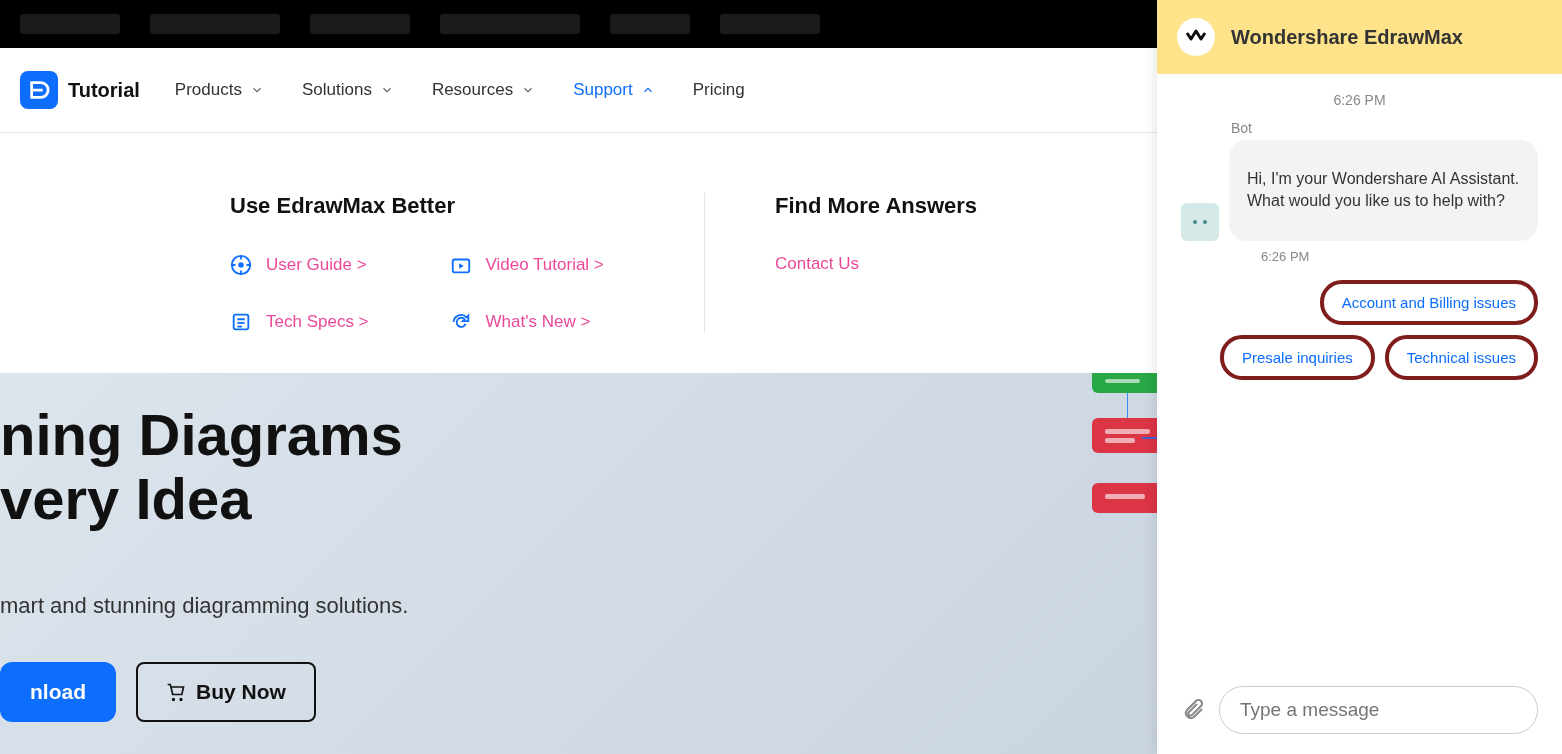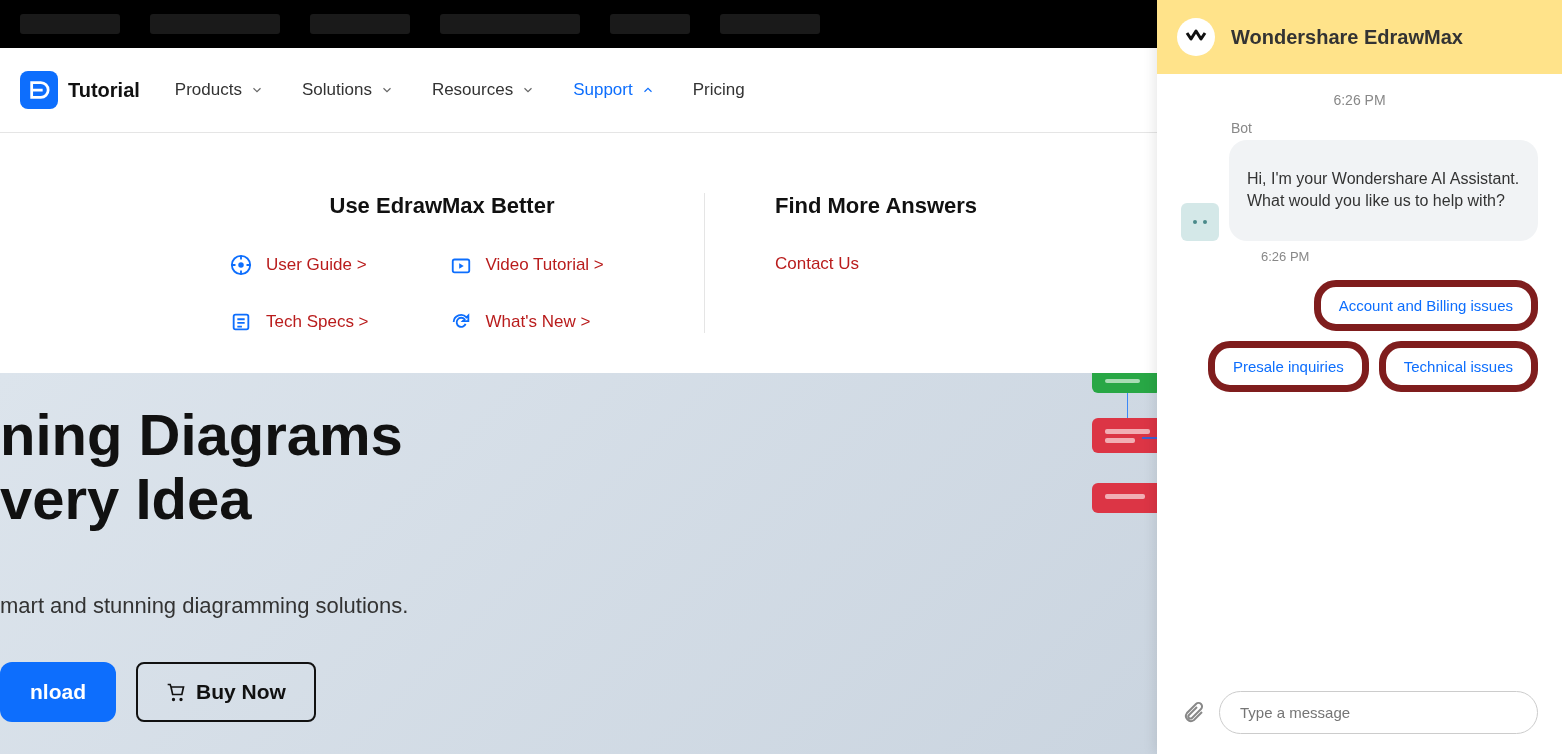--- a/index.html
+++ b/index.html
@@ -16,26 +16,26 @@
     .nav { display: flex; align-items: center; gap: 38px; margin-left: 35px; }
     .nav-item { display: flex; align-items: center; gap: 8px; color: #333; font-size: 17px; cursor: pointer; }
     .nav-item.active { color: #0d6efd; }
     .chevron { width: 14px; height: 14px; }
     
     .header-buttons { display: flex; gap: 20px; margin-left: auto; }
     .btn-download { background: #0d6efd; color: #fff; border: none; padding: 14px 24px; border-radius: 8px; font-weight: 700; font-size: 14px; cursor: pointer; }
     .btn-workplace { background: #fff; color: #0d6efd; border: 2px solid #0d6efd; padding: 12px 22px; border-radius: 8px; font-weight: 700; font-size: 14px; cursor: pointer; }
     
     .dropdown { display: flex; padding: 60px 230px 40px; gap: 0; background: #fff; }
-    .dropdown-col { flex: 0 0 auto; text-align: center; }
+    .dropdown-col { flex: 0 0 auto; }
     .dropdown-col.first { width: 475px; border-right: 1px solid #e5e5e5; padding-right: 50px; }
     .dropdown-col.second { padding-left: 70px; }
     .dropdown-title { font-weight: 800; font-size: 22px; color: #111; margin-bottom: 35px; }
     .dropdown-grid { display: grid; grid-template-columns: 1fr 1fr; gap: 35px 15px; }
-    .dropdown-link { display: flex; align-items: center; gap: 14px; color: #b91c1c; font-size: 17px; cursor: pointer; }
+    .dropdown-link { display: flex; align-items: center; gap: 14px; color: #ec4899; font-size: 17px; cursor: pointer; }
     .dropdown-link-icon { width: 22px; height: 22px; flex-shrink: 0; }
     
     .hero { background: linear-gradient(135deg, #dce4ec 0%, #c5d0dc 100%); height: 450px; display: flex; position: relative; overflow: hidden; }
     .hero-content { padding: 30px 0 0 0; width: 50%; }
     .hero-title { font-weight: 900; font-size: 58px; line-height: 1.1; color: #111; margin-bottom: 25px; }
     .hero-sub { font-size: 22px; color: #333; line-height: 1.5; margin-bottom: 40px; }
     .hero-buttons { display: flex; gap: 20px; }
     .btn-hero-dl { background: #0d6efd; color: #fff; border: none; padding: 18px 30px; border-radius: 12px; font-weight: 700; font-size: 21px; cursor: pointer; }
     .btn-hero-buy { background: transparent; color: #111; border: 2px solid #111; padding: 16px 28px; border-radius: 8px; font-weight: 700; font-size: 21px; cursor: pointer; display: flex; align-items: center; gap: 10px; }
     
@@ -64,24 +64,24 @@
     .chat-logo { width: 38px; height: 38px; background: #fff; border-radius: 50%; display: flex; align-items: center; justify-content: center; }
     .chat-title { font-weight: 600; font-size: 20px; color: #333; }
     .chat-body { flex: 1; padding: 18px 24px; overflow-y: auto; }
     .chat-time { text-align: center; color: #888; font-size: 14px; margin-bottom: 12px; }
     .chat-sender { color: #888; font-size: 14px; margin-left: 50px; margin-bottom: 4px; }
     .chat-bubble-row { display: flex; gap: 10px; align-items: flex-end; margin-bottom: 8px; }
     .chat-avatar { width: 38px; height: 38px; background: #d4e8e8; border-radius: 6px; display: flex; align-items: center; justify-content: center; flex-shrink: 0; }
     .chat-bubble { background: #f1f3f5; padding: 28px 18px; border-radius: 18px; font-size: 16px; color: #333; line-height: 1.4; max-width: 310px; }
     .chat-time2 { color: #888; font-size: 13px; margin-left: 80px; margin-bottom: 16px; }
     .chat-quick { display: flex; flex-wrap: wrap; gap: 10px; justify-content: flex-end; }
-    .chat-quick-btn { border: 7px solid #7f1d1d; color: #0d6efd; background: #fff; padding: 10px 18px; border-radius: 22px; font-size: 15px; cursor: pointer; }
+    .chat-quick-btn { border: 4px solid #7f1d1d; color: #0d6efd; background: #fff; padding: 10px 18px; border-radius: 22px; font-size: 15px; cursor: pointer; }
     .chat-input-area { padding: 16px 24px 20px; display: flex; align-items: center; gap: 14px; }
     .chat-attach { width: 24px; height: 24px; cursor: pointer; }
-    .chat-input { flex: 1; border: 1px solid #ccc; border-radius: 24px; padding: 12px 20px; font-size: 15px; outline: none; }
+    .chat-input { flex: 1; border: 1px solid #ccc; border-radius: 24px; padding: 12px 20px; font-size: 19px; outline: none; }
   </style>
 </head>
 <body>
 
 <div class="top-bar">
   <div class="top-bar-item"></div>
   <div class="top-bar-item" style="width:130px"></div>
   <div class="top-bar-item"></div>
   <div class="top-bar-item" style="width:140px"></div>
   <div class="top-bar-item" style="width:80px"></div>

